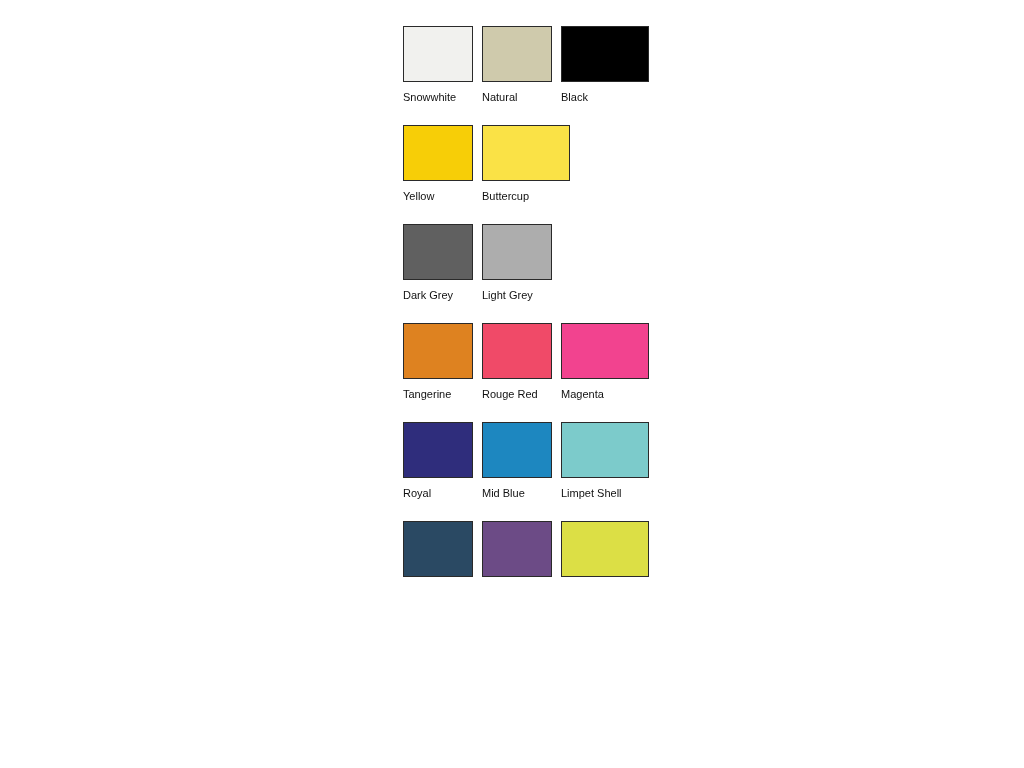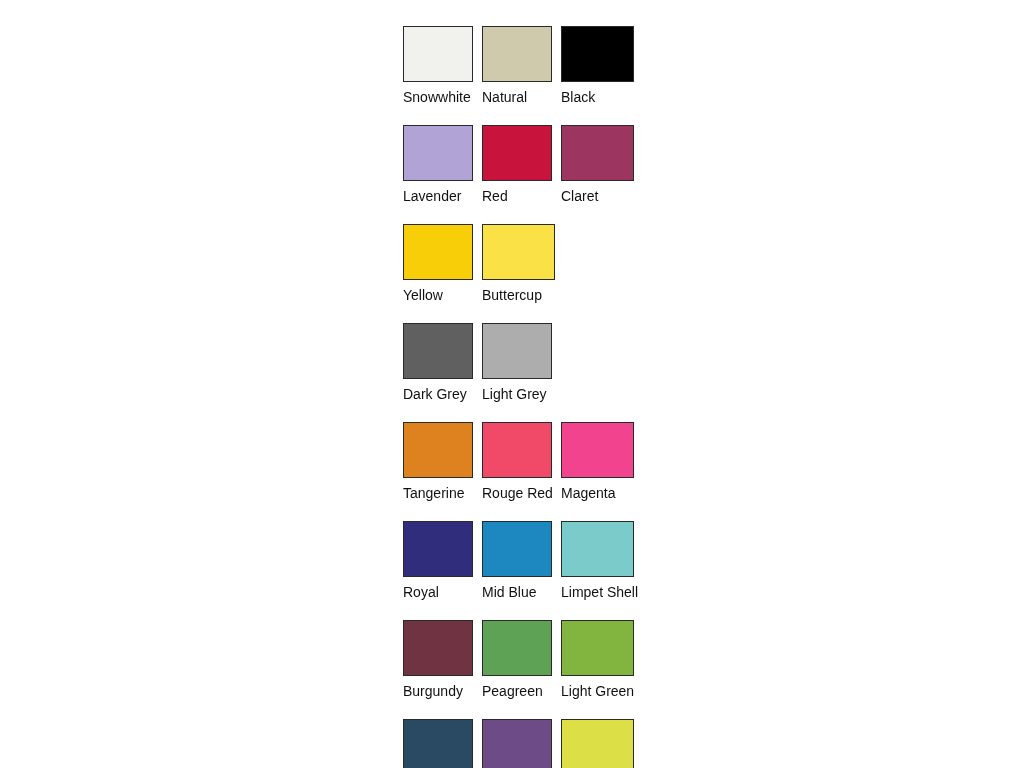--- a/index.html
+++ b/index.html
@@ -27,31 +27,31 @@
     align-items: flex-start;
     margin-bottom: 22px;
   }
   .swatch-cell {
     width: 70px;
     margin-right: 9px;
     display: flex;
     flex-direction: column;
   }
   .swatch-cell.wide {
-    width: 73px;
+    width: 88px;
   }
   .swatch-chip {
     width: 100%;
     height: 56px;
     border: 1px solid #2a2a2a;
     box-sizing: border-box;
   }
   .swatch-label {
     margin-top: 10px;
-    font-size: 14px;
+    font-size: 11px;
     line-height: 11px;
     color: #111111;
     white-space: nowrap;
     font-family: "Liberation Sans", sans-serif;
   }
 </style>
 </head>
 <body>
 
 <div id="swatch-chart">
@@ -60,34 +60,20 @@
         <div class="swatch-chip" style="background-color: rgb(241, 241, 238); border-color: rgb(42, 42, 42);"></div>
         <div class="swatch-label">Snowwhite</div>
       </div>
       <div class="swatch-cell">
         <div class="swatch-chip" style="background-color: rgb(207, 202, 172); border-color: rgb(42, 42, 42);"></div>
         <div class="swatch-label">Natural</div>
       </div>
       <div class="swatch-cell wide">
         <div class="swatch-chip" style="background-color: rgb(0, 0, 0); border-color: rgb(42, 42, 42);"></div>
         <div class="swatch-label">Black</div>
-      </div>
-    </div>
-    <div class="swatch-row">
-      <div class="swatch-cell">
-        <div class="swatch-chip" style="background-color: rgb(178, 163, 215); border-color: rgb(42, 42, 42);"></div>
-        <div class="swatch-label">Lavender</div>
-      </div>
-      <div class="swatch-cell">
-        <div class="swatch-chip" style="background-color: rgb(200, 20, 60); border-color: rgb(42, 42, 42);"></div>
-        <div class="swatch-label">Red</div>
-      </div>
-      <div class="swatch-cell wide">
-        <div class="swatch-chip" style="background-color: rgb(156, 53, 96); border-color: rgb(42, 42, 42);"></div>
-        <div class="swatch-label">Claret</div>
       </div>
     </div>
     <div class="swatch-row">
       <div class="swatch-cell">
         <div class="swatch-chip" style="background-color: rgb(247, 206, 7); border-color: rgb(42, 42, 42);"></div>
         <div class="swatch-label">Yellow</div>
       </div>
       <div class="swatch-cell wide">
         <div class="swatch-chip" style="background-color: rgb(250, 226, 70); border-color: rgb(42, 42, 42);"></div>
         <div class="swatch-label">Buttercup</div>
@@ -126,34 +112,20 @@
         <div class="swatch-chip" style="background-color: rgb(29, 135, 192); border-color: rgb(42, 42, 42);"></div>
         <div class="swatch-label">Mid Blue</div>
       </div>
       <div class="swatch-cell wide">
         <div class="swatch-chip" style="background-color: rgb(124, 203, 203); border-color: rgb(42, 42, 42);"></div>
         <div class="swatch-label">Limpet Shell</div>
       </div>
     </div>
     <div class="swatch-row">
       <div class="swatch-cell">
-        <div class="swatch-chip" style="background-color: rgb(111, 51, 66); border-color: rgb(42, 42, 42);"></div>
-        <div class="swatch-label">Burgundy</div>
-      </div>
-      <div class="swatch-cell">
-        <div class="swatch-chip" style="background-color: rgb(94, 163, 85); border-color: rgb(42, 42, 42);"></div>
-        <div class="swatch-label">Peagreen</div>
-      </div>
-      <div class="swatch-cell wide">
-        <div class="swatch-chip" style="background-color: rgb(130, 180, 64); border-color: rgb(42, 42, 42);"></div>
-        <div class="swatch-label">Light Green</div>
-      </div>
-    </div>
-    <div class="swatch-row">
-      <div class="swatch-cell">
         <div class="swatch-chip" style="background-color: rgb(42, 73, 99); border-color: rgb(42, 42, 42);"></div>
       </div>
       <div class="swatch-cell">
         <div class="swatch-chip" style="background-color: rgb(108, 75, 134); border-color: rgb(42, 42, 42);"></div>
       </div>
       <div class="swatch-cell wide">
         <div class="swatch-chip" style="background-color: rgb(220, 223, 69); border-color: rgb(42, 42, 42);"></div>
       </div>
     </div>
   </div>

